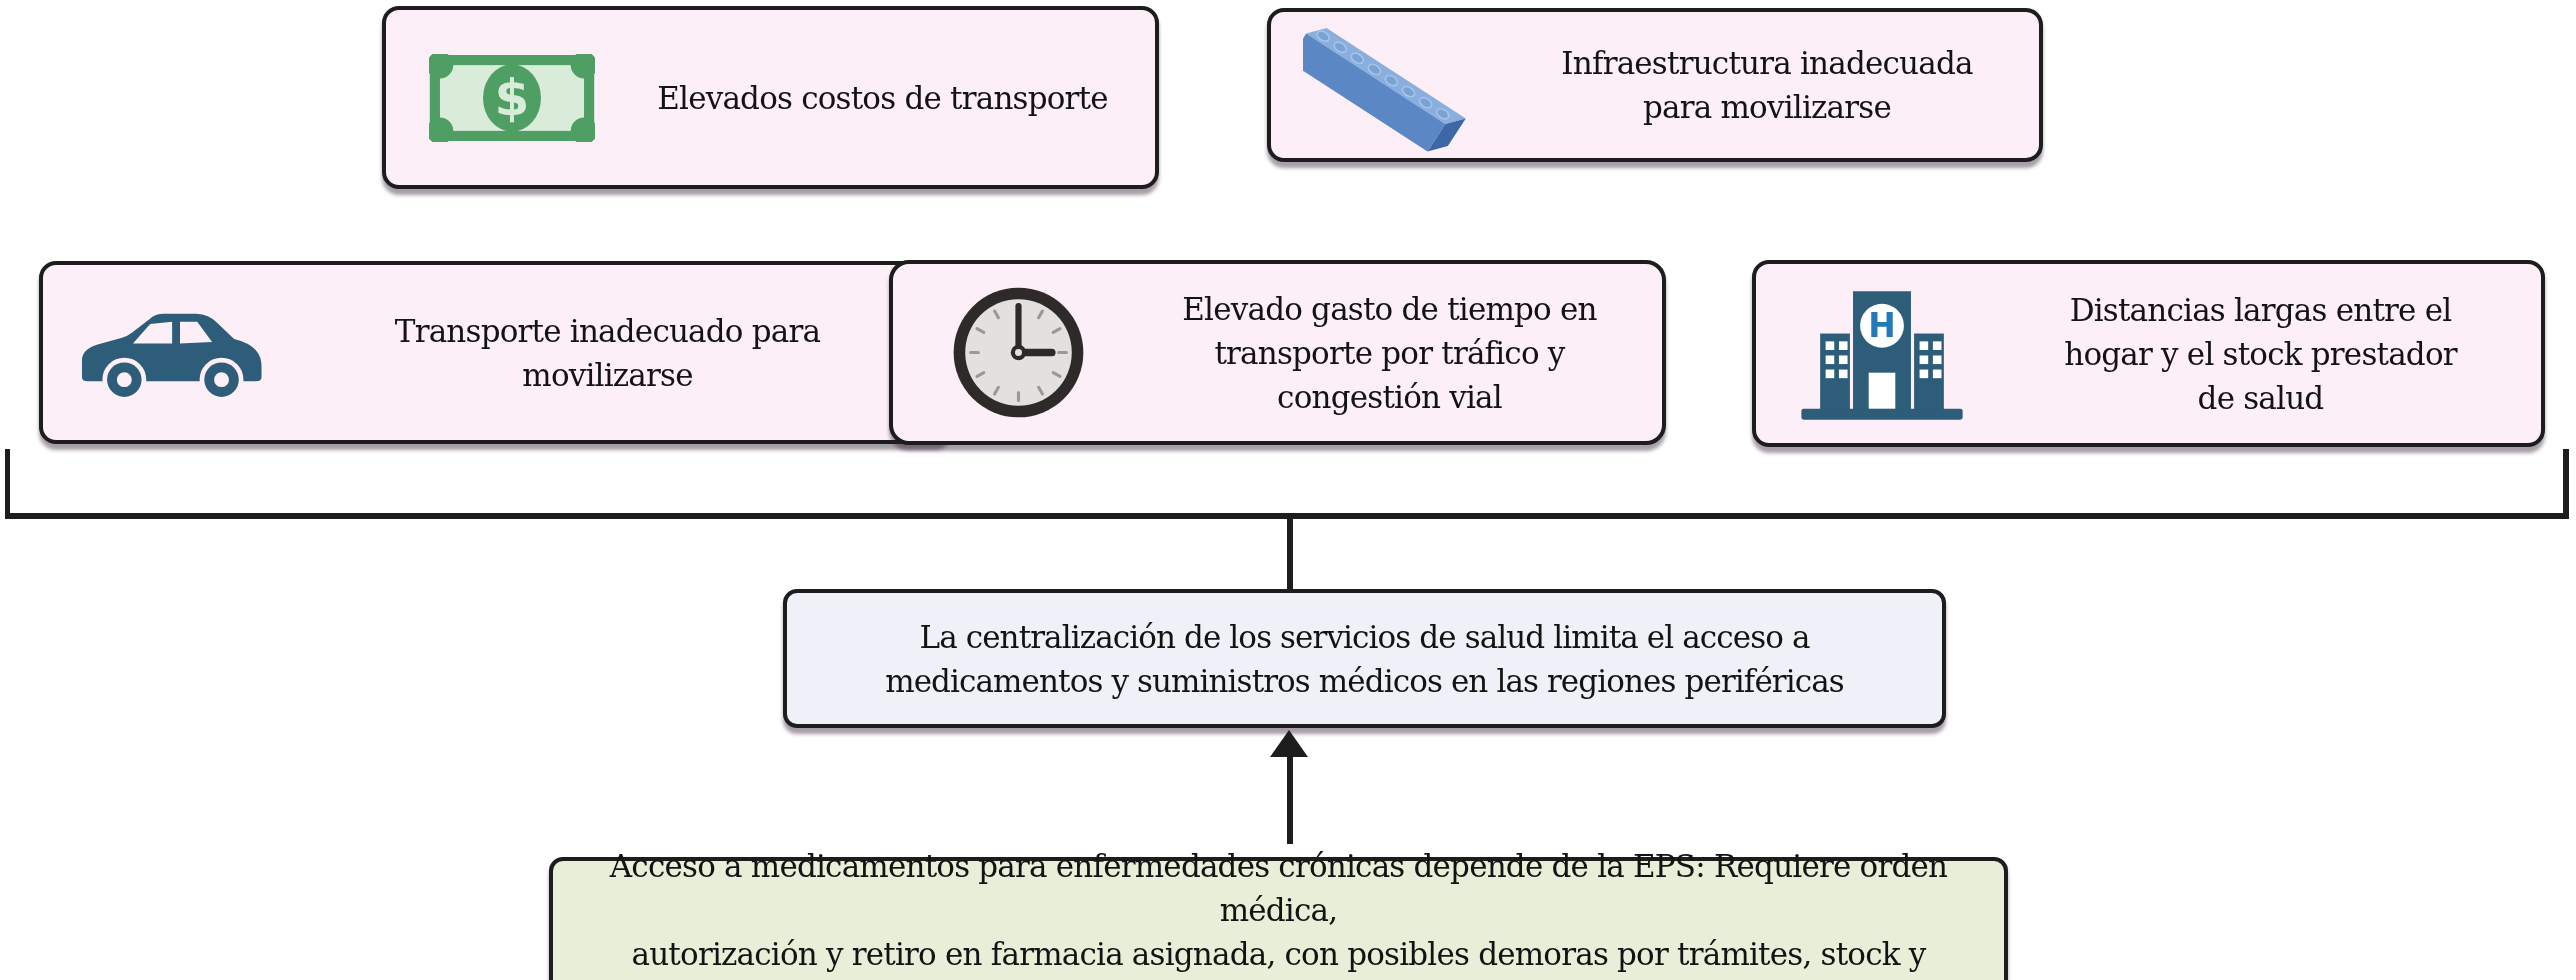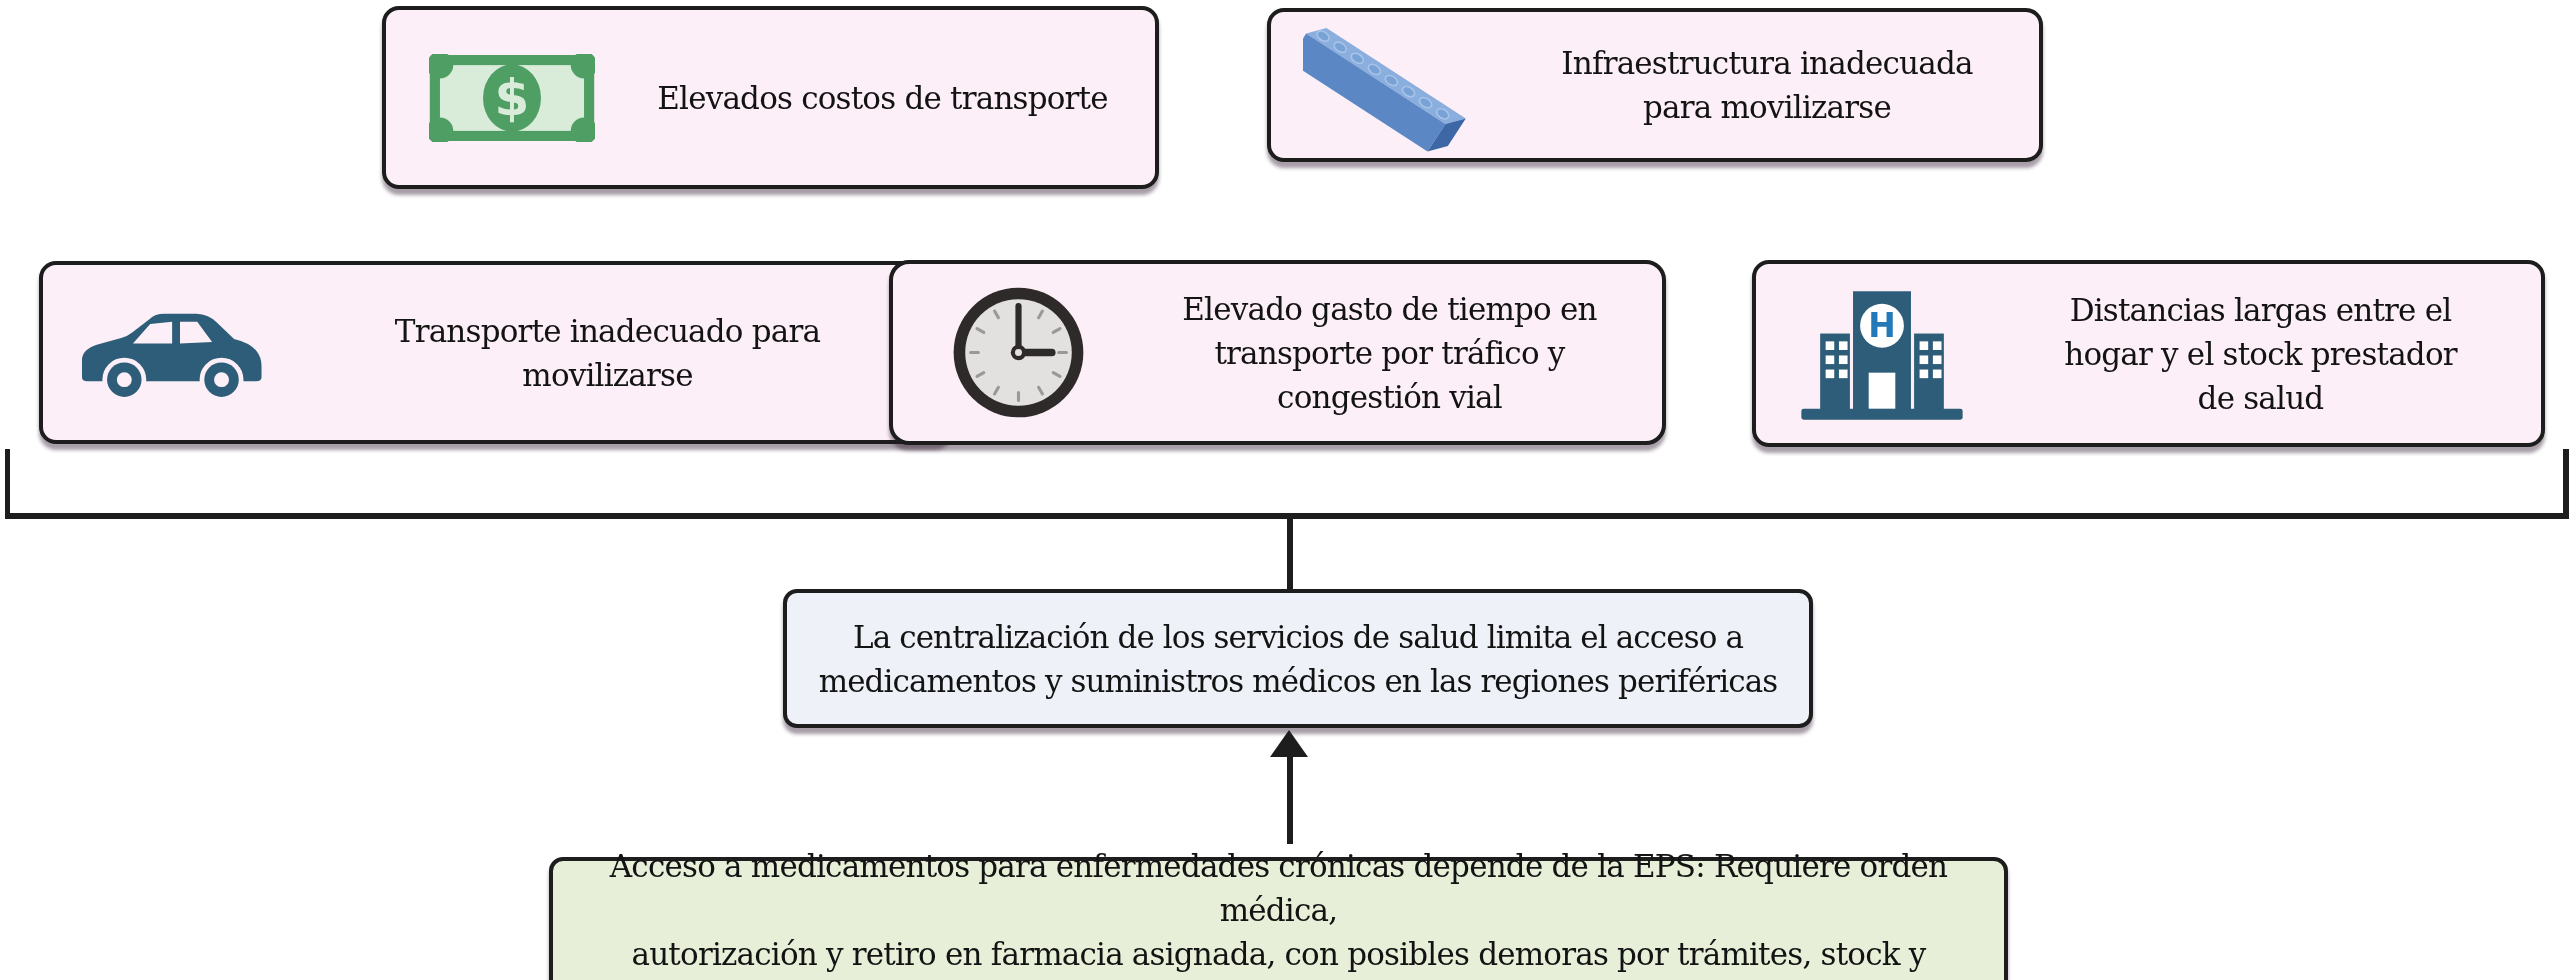--- a/index.html
+++ b/index.html
@@ -182,21 +182,21 @@
     <div class="label">Distancias largas entre el
 hogar y el stock prestador
 de salud</div>
   </div>
 
   <div class="line" style="left:4.7px;top:449px;width:5.5px;height:68px;"></div>
   <div class="line" style="left:4.7px;top:513px;width:2564px;height:6.3px;"></div>
   <div class="line" style="left:2563px;top:449px;width:5.5px;height:70px;"></div>
   <div class="line" style="left:1287px;top:517px;width:5.5px;height:74px;"></div>
 
-  <div class="box statement" id="central-box" style="left:783px;top:589px;width:1030px;height:139px;">
+  <div class="box statement" id="central-box" style="left:783px;top:589px;width:1163px;height:139px;">
     <div class="label" style="letter-spacing:-0.9px;">La centralización de los servicios de salud limita el acceso a
 medicamentos y suministros médicos en las regiones periféricas</div>
   </div>
 
   <div class="arrowhead" style="left:1270px;top:730px;"></div>
   <div class="line" style="left:1287px;top:752px;width:5.5px;height:92px;"></div>
 
   <div class="box statement" id="bottom-box" style="left:549px;top:845px;width:1459px;height:149px;margin-top:12px;">
     <div class="label">Acceso a medicamentos para enfermedades crónicas depende de la EPS: Requiere orden médica,
 autorización y retiro en farmacia asignada, con posibles demoras por trámites, stock y logística.</div>

